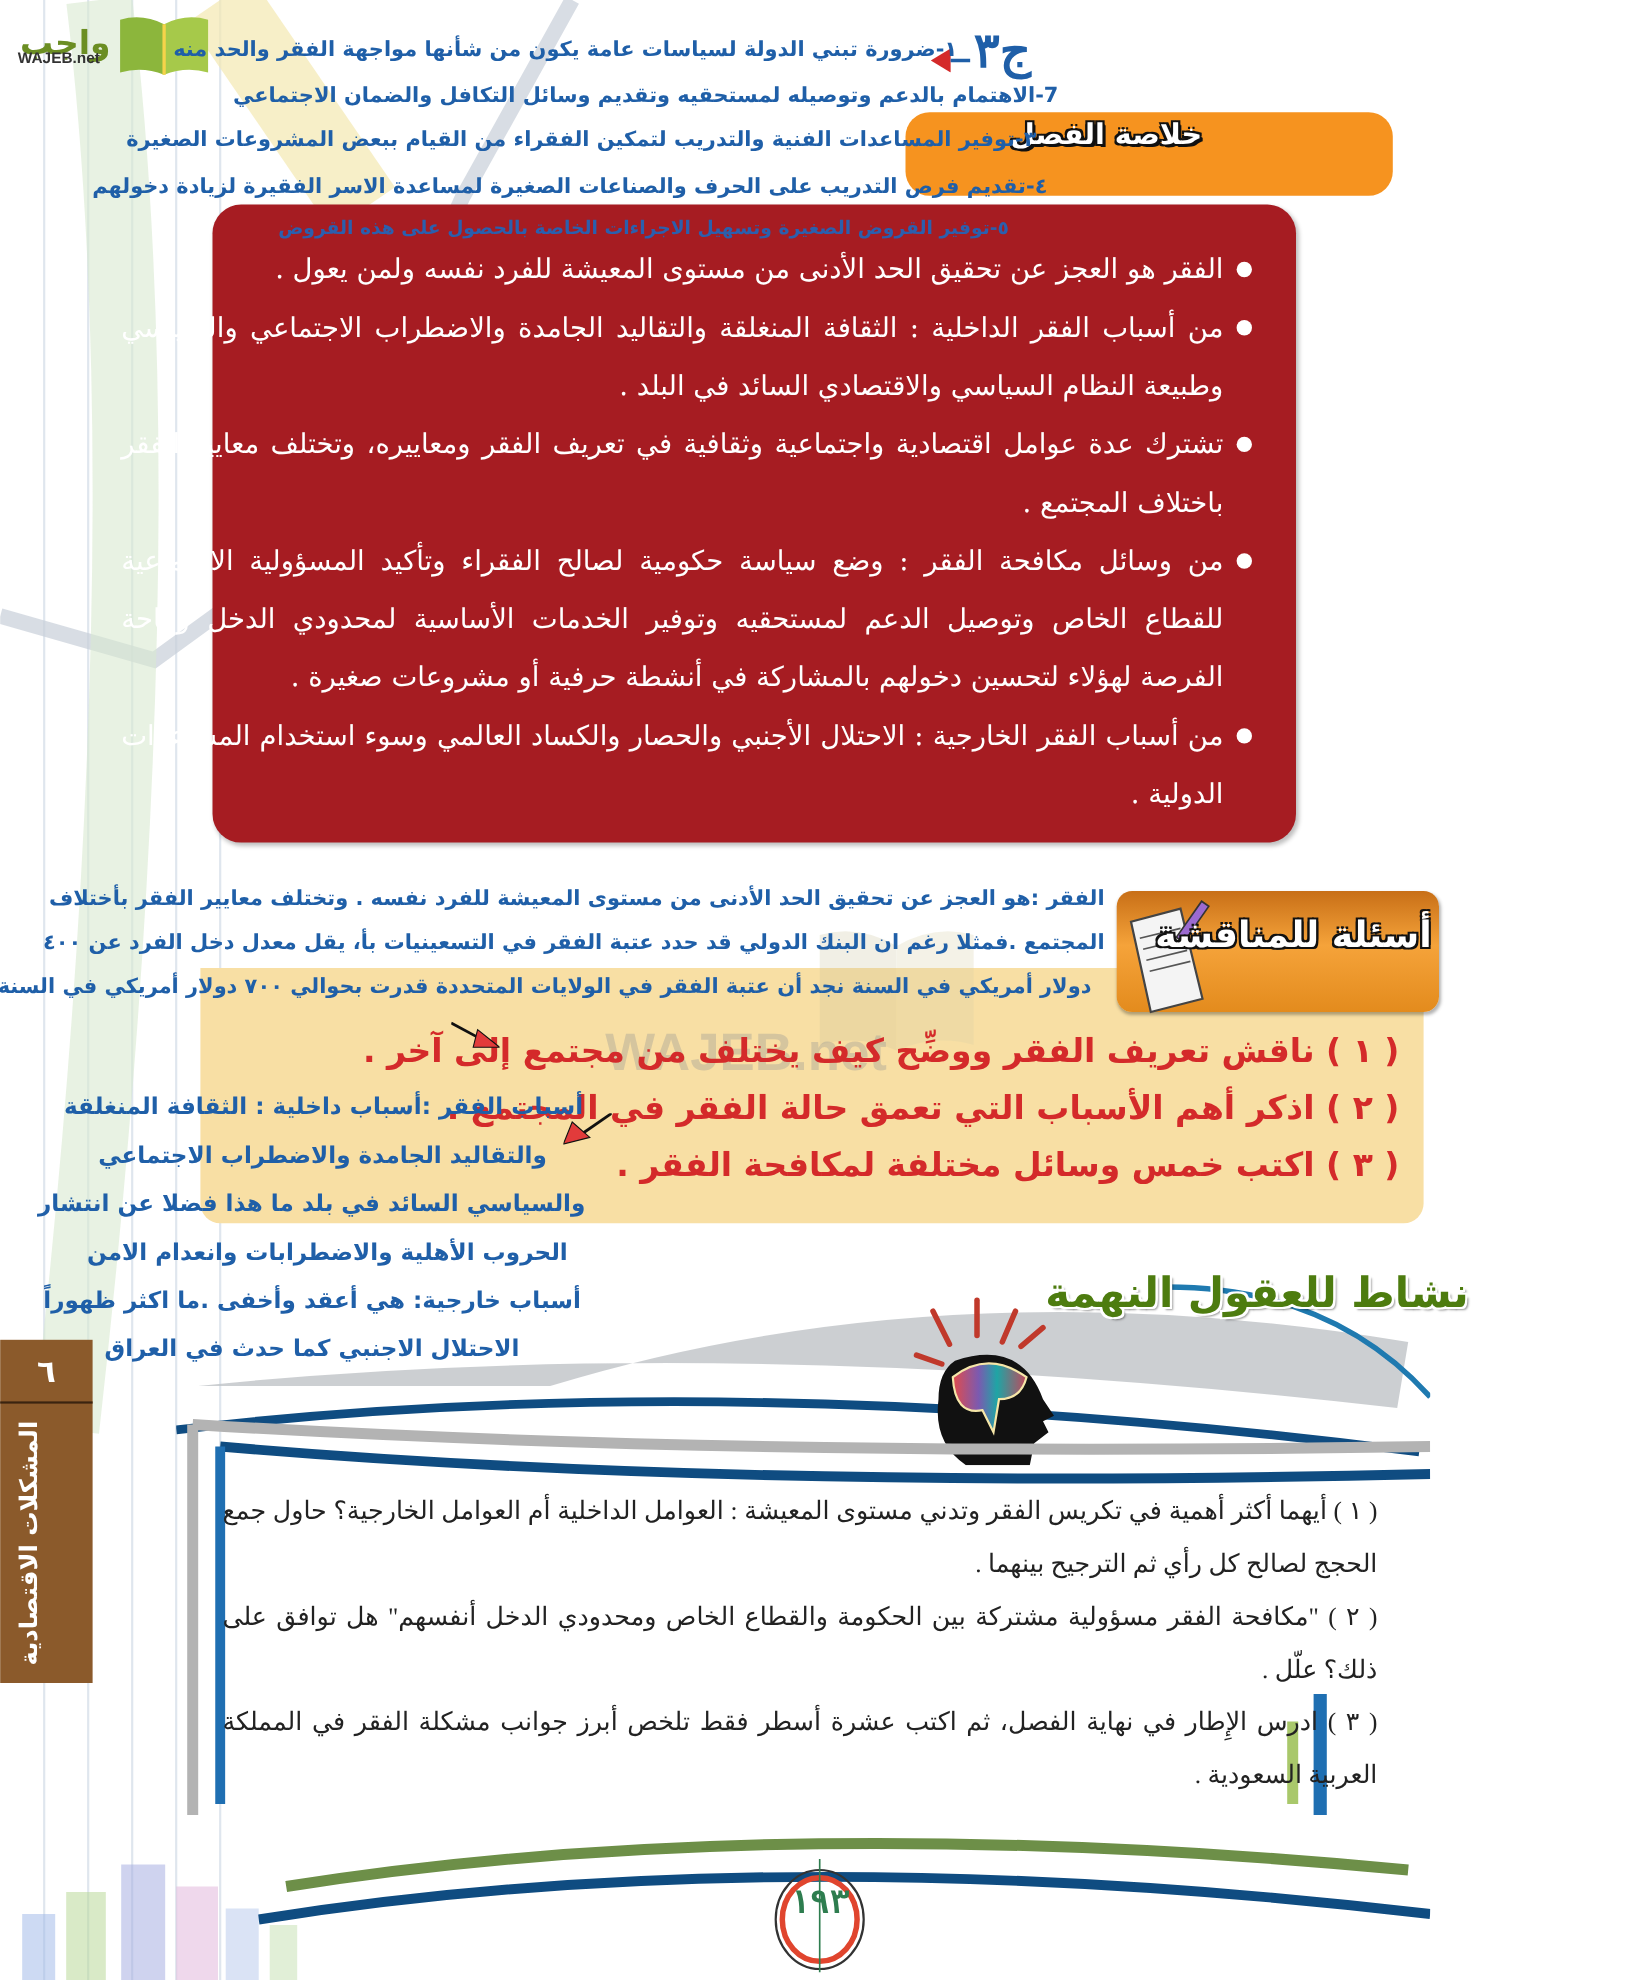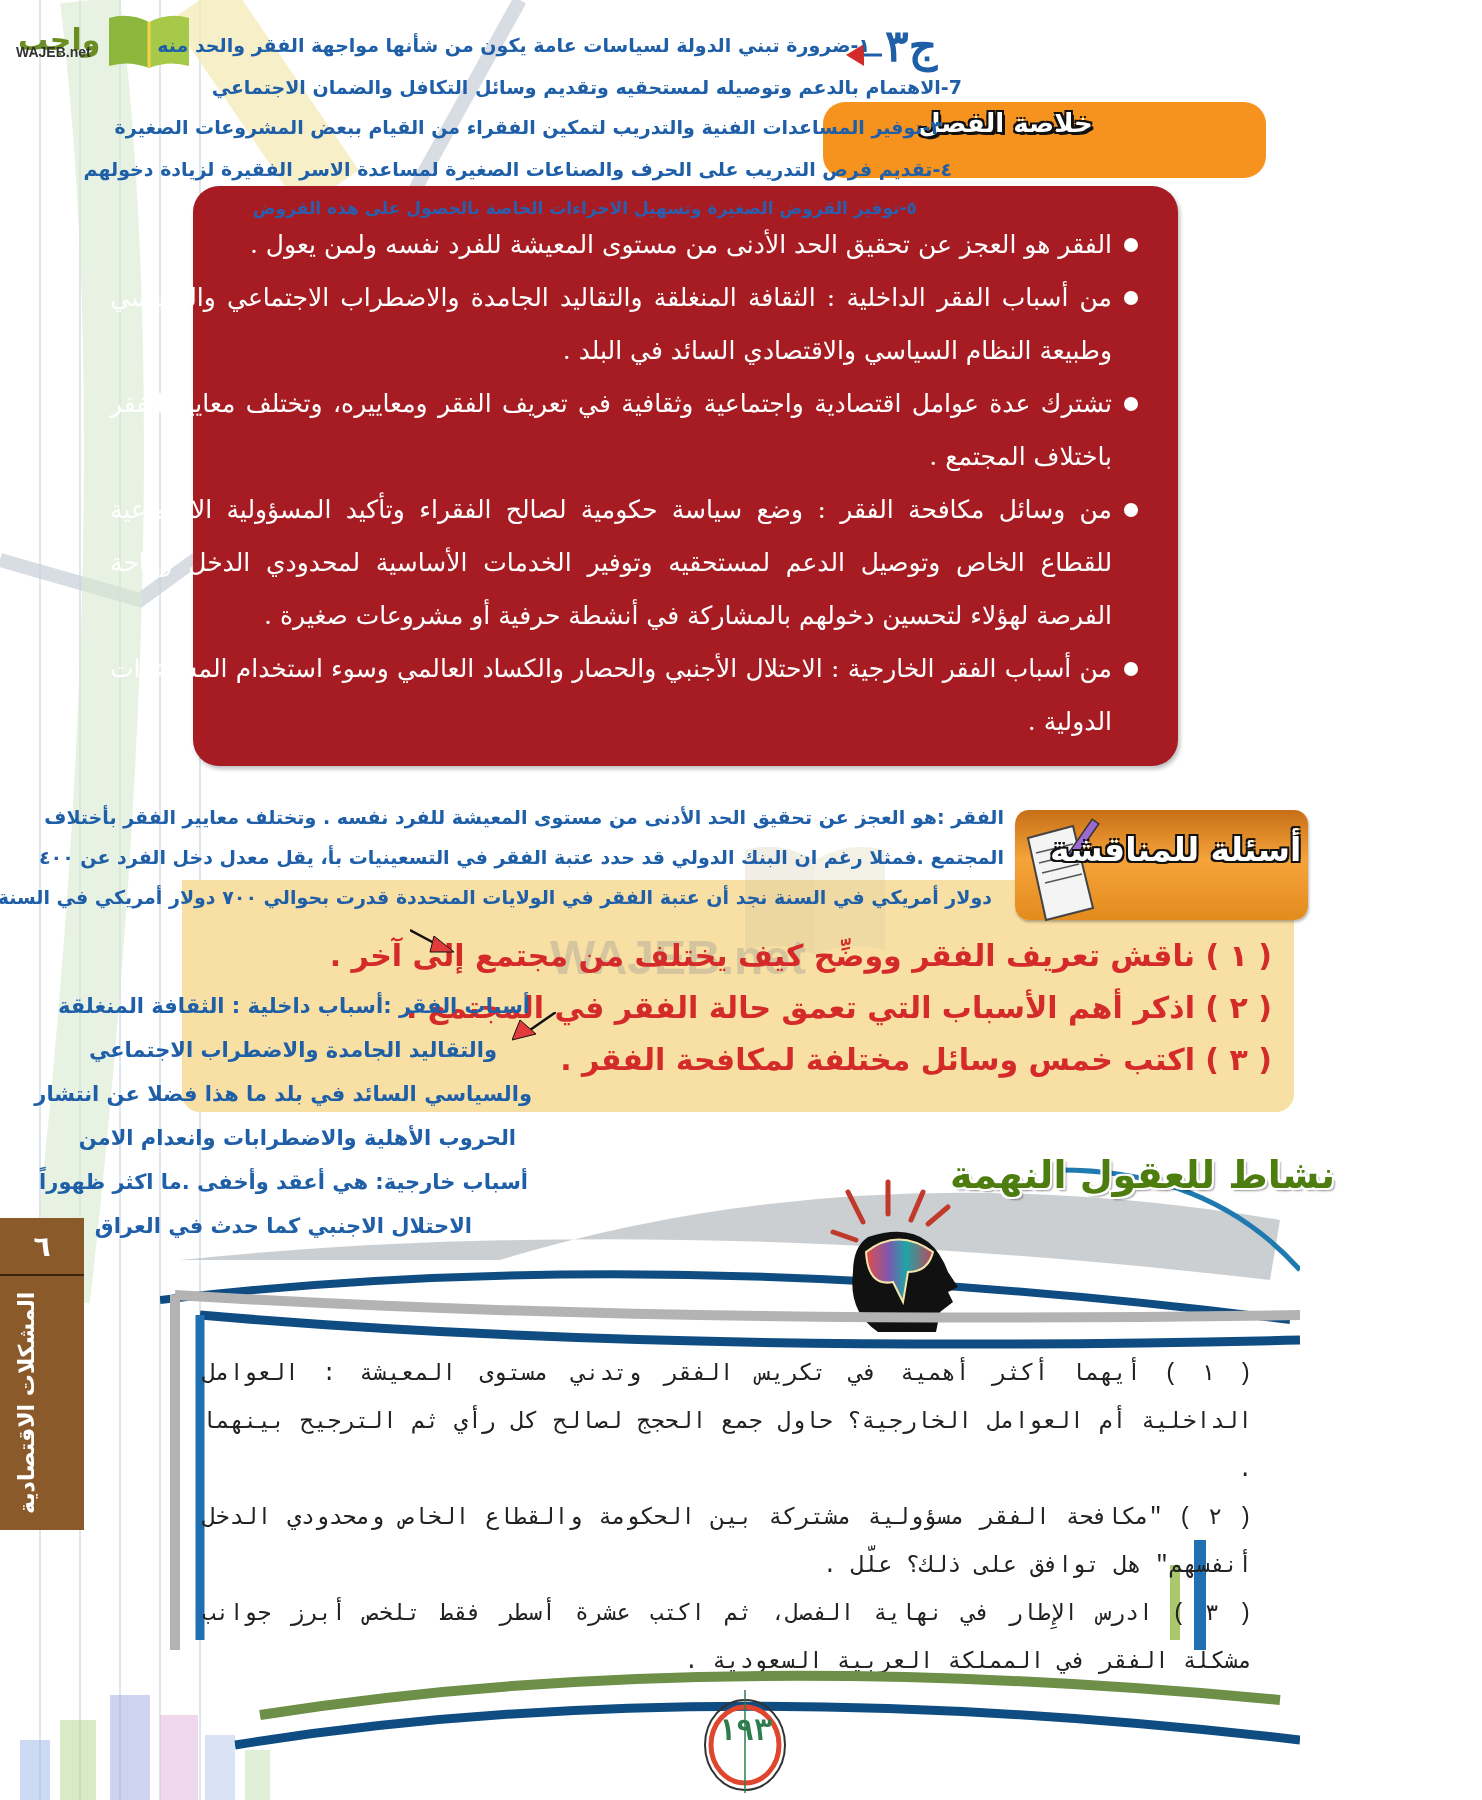--- a/index.html
+++ b/index.html
@@ -55,21 +55,21 @@
   .side-tab-num { position: absolute; left: 0; top: 0; width: 84px; height: 58px; border-bottom: 2px solid #3a2410; color: #ffffff; font-size: 28px; text-align: center; line-height: 58px; font-weight: bold; font-family: "DejaVu Sans", sans-serif; }
   .side-tab-text { position: absolute; left: 14px; top: 70px; width: 56px; height: 230px; color: #ffffff; font-size: 22px; font-weight: bold; writing-mode: vertical-rl; transform: rotate(180deg); text-align: center; font-family: "DejaVu Sans", sans-serif; }
 
   
   .activity-banner { position: absolute; left: 160px; top: 1150px; width: 1140px; height: 190px; }
   .activity-title { position: absolute; left: 950px; top: 1153px; font-size: 38px; font-weight: bold; color: #4d7c0f; font-family: "DejaVu Sans", sans-serif;
     text-shadow: -2px -2px 0 #fff, 2px -2px 0 #fff, -2px 2px 0 #fff, 2px 2px 0 #fff, 3px 3px 2px rgba(0,0,0,0.4); }
   .head-icon { position: absolute; left: 808px; top: 1162px; width: 160px; height: 170px; }
 
   .activity-frame { position: absolute; left: 160px; top: 1270px; width: 1140px; height: 400px; }
-  .activity-text { position: absolute; right: 230px; top: 1350px; width: 1050px; color: #222; font-family: Liberation Mono, monospace; font-size: 23px; line-height: 48px; text-align: justify; margin-left: 24px; }
+  .activity-text { position: absolute; right: 230px; top: 1350px; width: 1050px; color: #222; font-family: Liberation Serif, serif; font-size: 23px; line-height: 48px; text-align: justify; margin-left: 24px; }
   .activity-text p { margin: 0; }
 
   .footer-art { position: absolute; left: 0; top: 1640px; width: 1300px; height: 160px; }
   .page-num { position: absolute; left: 700px; top: 1685px; width: 90px; height: 110px; }
   .page-num-text { position: absolute; left: 700px; top: 1712px; width: 90px; text-align: center; font-size: 30px; font-weight: bold; color: #2e7d4f; font-family: Liberation Mono, monospace; }
 </style>
 </head>
 <body>
 
 <div class="page">

